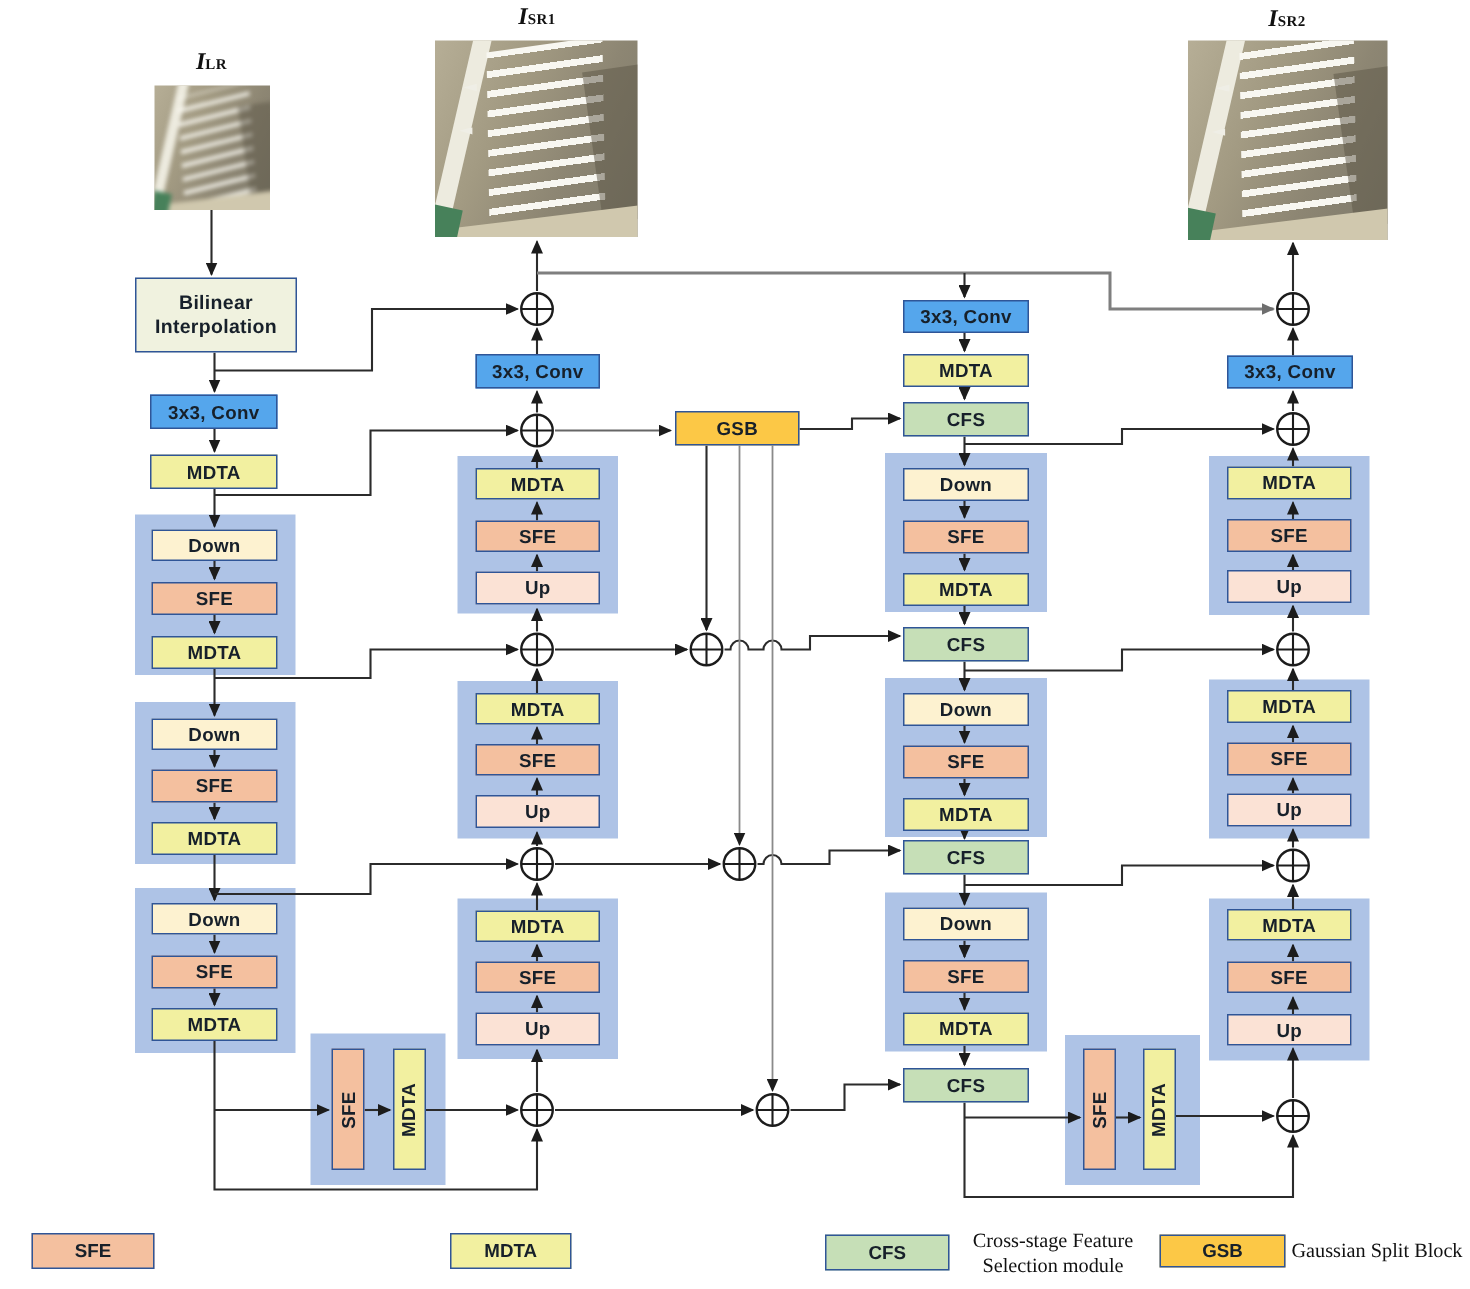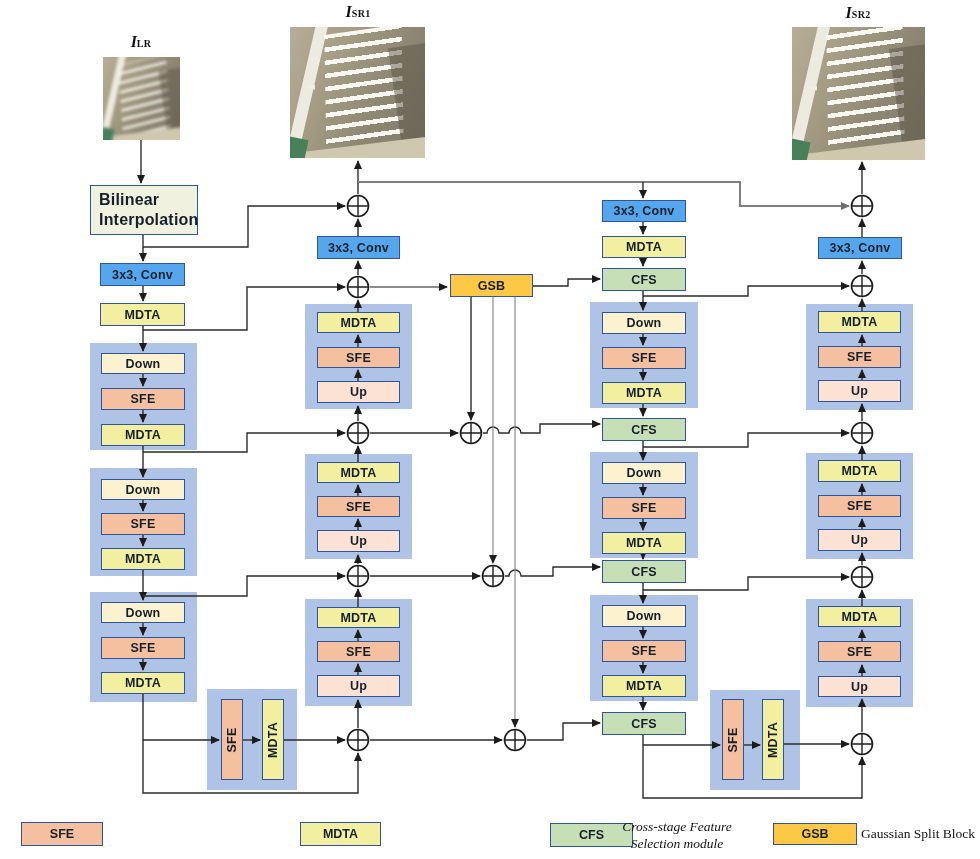--- a/index.html
+++ b/index.html
@@ -5,21 +5,21 @@
   html,body{margin:0;padding:0;background:#ffffff;}
   #canvas{position:relative;width:980px;height:859px;background:#ffffff;overflow:hidden;
           font-family:"Liberation Sans",sans-serif;}
   #containers{position:absolute;inset:0;z-index:1;}
   #wires{position:absolute;inset:0;z-index:2;}
   #boxes{position:absolute;inset:0;z-index:3;}
   .node{position:absolute;box-sizing:border-box;display:flex;align-items:center;justify-content:center;
         font-size:12.5px;font-weight:600;color:#17202a;letter-spacing:.2px;}
   .node.container{border:none;}
   .node.vertical span{transform:rotate(-90deg);white-space:nowrap;}
-  .node.bilinear{font-size:16px;text-align:left;line-height:1.25;}
+  .node.bilinear{font-size:13px;text-align:center;line-height:1.25;}
   .node.bilinear span{display:block;width:90px;}
   
   .photo{position:absolute;overflow:hidden;z-index:3;background:linear-gradient(115deg,#b6ae96 0%,#a29a82 35%,#8d8673 65%,#7d796a 100%);}
   .photo .inner{position:absolute;inset:0;}
   .photo .band{position:absolute;left:7%;top:-12%;width:9%;height:134%;background:#edebdf;transform:rotate(13deg);}
   .photo .stripes{position:absolute;left:26%;top:2%;width:58%;height:92%;
       background:repeating-linear-gradient(0deg,#f8f7f1 0 4.5px,rgba(255,255,255,0) 4.5px 13px);
       transform:rotate(-8deg) skewX(-7deg);}
   .photo .dark{position:absolute;right:-8%;top:14%;width:30%;height:78%;background:rgba(92,86,70,.5);transform:rotate(-8deg);}
   .photo .beige{position:absolute;left:-5%;bottom:-10%;width:115%;height:20%;background:#d0c8ae;transform:rotate(-7deg);}
@@ -390,21 +390,21 @@
 
   <div class="legend-swatch" style="left: 21px; top: 822px; width: 82px; height: 24px; background: rgb(244, 192, 159);">
     <span>SFE</span>
   </div>
   <div class="legend-swatch" style="left: 300px; top: 822px; width: 81px; height: 24px; background: rgb(242, 240, 160);">
     <span>MDTA</span>
   </div>
   <div class="legend-swatch" style="left: 550px; top: 823px; width: 83px; height: 24px; background: rgb(198, 223, 183);">
     <span>CFS</span>
   </div>
-  <div class="legend-desc" style="left:597px;top:819px;width:160px;font-style:italic;">
+  <div class="legend-desc" style="left:622px;top:819px;width:160px;">
     <span>Cross-stage Feature</span><br><span>Selection module</span>
   </div>
   <div class="legend-swatch" style="left: 773px; top: 823px; width: 84px; height: 22px; background: rgb(252, 200, 70);">
     <span>GSB</span>
   </div>
   <div class="legend-desc" style="left:858px;top:826px;width:120px;">
     <span>Gaussian Split Block</span>
   </div>
 
 </div>

